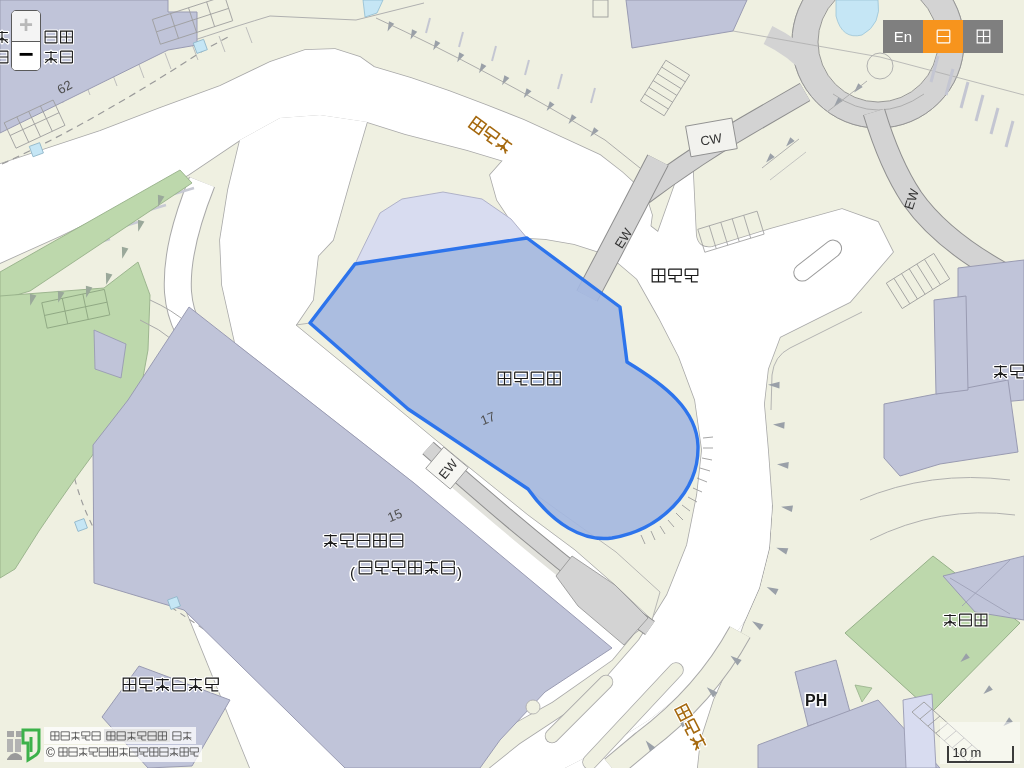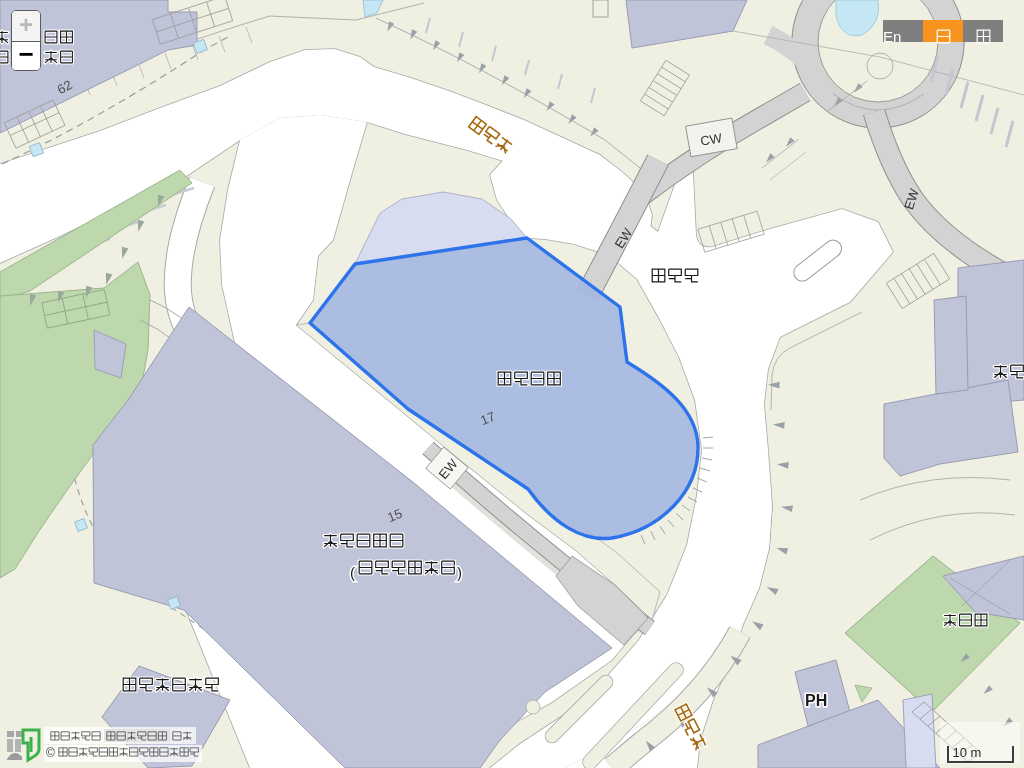--- a/index.html
+++ b/index.html
@@ -1,21 +1,21 @@
 <!DOCTYPE html>
 <html><head>
 <meta charset="utf-8">
 <style>
 html,body{margin:0;padding:0;width:1024px;height:768px;overflow:hidden;font-family:"Liberation Sans",sans-serif;}
 #map{position:relative;width:1024px;height:768px;}
 #zoomctl{position:absolute;left:11px;top:10px;width:30px;height:61px;border:1px solid #5a5a5a;border-radius:5px;overflow:hidden;background:#fff;box-sizing:border-box;}
 #zin{height:30px;background:#f4f4f4;border-bottom:1px solid #5a5a5a;color:#b9b9b9;font-size:24px;font-weight:bold;text-align:center;line-height:28px;}
 #zout{height:29px;background:#ffffff;color:#000;font-size:26px;font-weight:bold;text-align:center;line-height:24px;}
 #langs{position:absolute;left:883px;top:20px;height:33px;display:flex;}
-.lang{width:40px;height:22px;color:#fff;font-size:15px;text-align:left;line-height:33px;background:#7f7f7f;}
+.lang{width:40px;height:33px;color:#fff;font-size:15px;text-align:center;line-height:33px;background:#7f7f7f;}
 .lang.on{background:#f7941d;}
 </style>
 </head>
 <body>
 <div id="map">
 <svg width="1024" height="768" viewBox="0 0 1024 768" xmlns="http://www.w3.org/2000/svg">
 
 <rect x="0" y="0" width="1024" height="768" fill="#eff0e1"></rect>
 
 <path d="M 0,164 L 100,131 L 160,108 L 220,86 L 270,62 L 305,50 L 335,49 L 360,57 L 374,67 L 411,78 L 449,91 L 486,105 L 524,120 L 561,137 L 600,155 L 622,172 L 645,193 L 652,215 L 648,245 L 643,279 L 623,263 L 600,253 L 596,225 L 592,190 L 530,169 L 467,150 L 405,134 L 367,122 L 320,115 L 280,118 L 240,140 L 188,175 L 160,190 L 120,207 L 60,236 L 0,263 Z" fill="#ffffff" stroke="#a9a9a9" stroke-width="1.6"></path>

